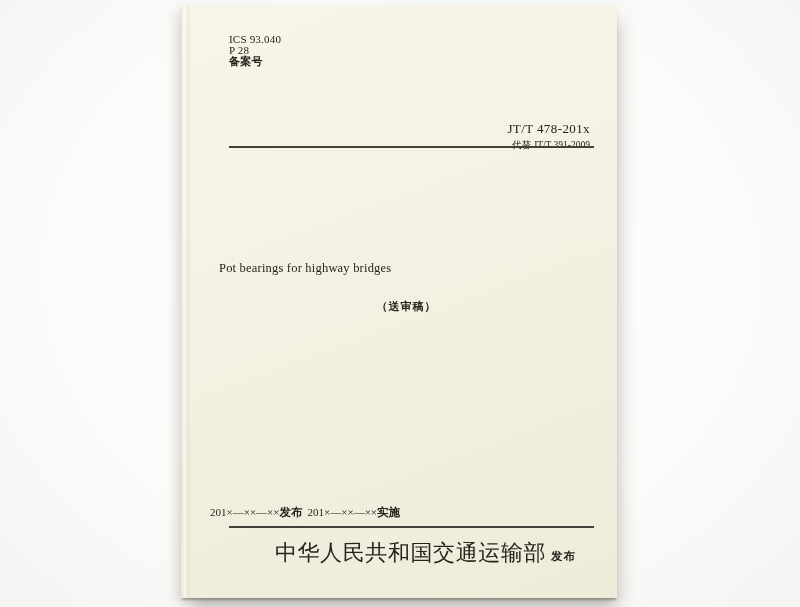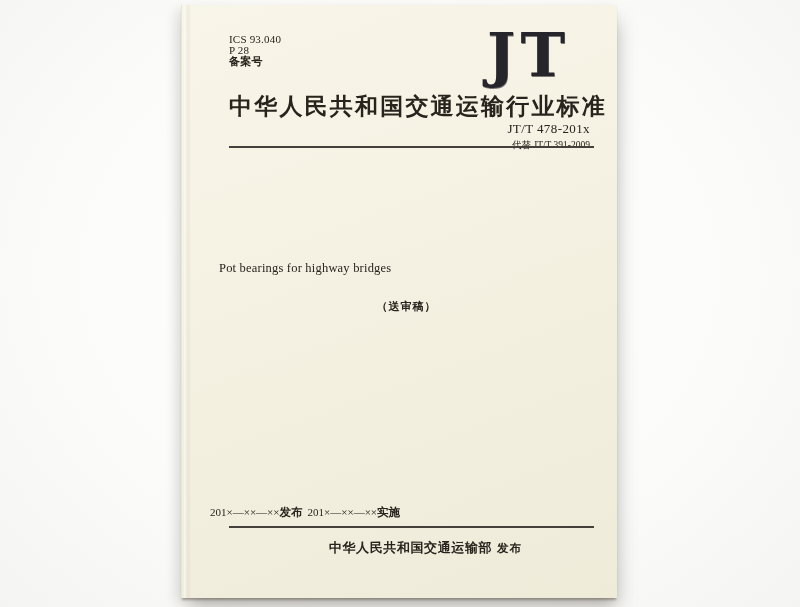--- a/index.html
+++ b/index.html
@@ -75,40 +75,38 @@
   .dates{
     position:absolute;left:0;top:500px;width:100%;margin-left:-19px;
     font-size:11px;white-space:nowrap;
   }
   .dates .dlabel{font-weight:bold;font-size:11.5px;}
   .dates .gap{display:inline-block;width:5px;}
   .footer-pub{
     position:absolute;left:0;top:533px;width:100%;margin-left:-10px;
     text-align:center;white-space:nowrap;
   }
-  .footer-pub .pub-name{font-size:13px;font-weight:bold;letter-spacing:0.6px;padding-left:48px;}
+  .footer-pub .pub-name{font-size:22px;font-weight:normal;letter-spacing:0.6px;padding-left:48px;}
   .footer-pub .pub-issue{font-size:11.5px;font-weight:bold;margin-left:5px;letter-spacing:1px;}
 </style>
 </head>
 <body>
 
 <div class="scene">
   <div class="paper">
 
     <div class="ics-block">
       <div>ICS 93.040</div>
       <div>P 28</div>
       <div class="record">备案号</div>
     </div>
 
-    <div class="jt-logo">JT</div>
 
     <div class="content-col">
 
-      <div class="heading">中华人民共和国交通运输行业标准</div>
 
       <div class="std-no">
         <div class="number">JT/T 478-201x</div>
         <div class="replaces">代替 JT/T 391-2009</div>
       </div>
 
       <div class="rule rule-top"></div>
 
       <div class="title-en">Pot bearings for highway bridges</div>
       <div class="draft">（送审稿）</div>

